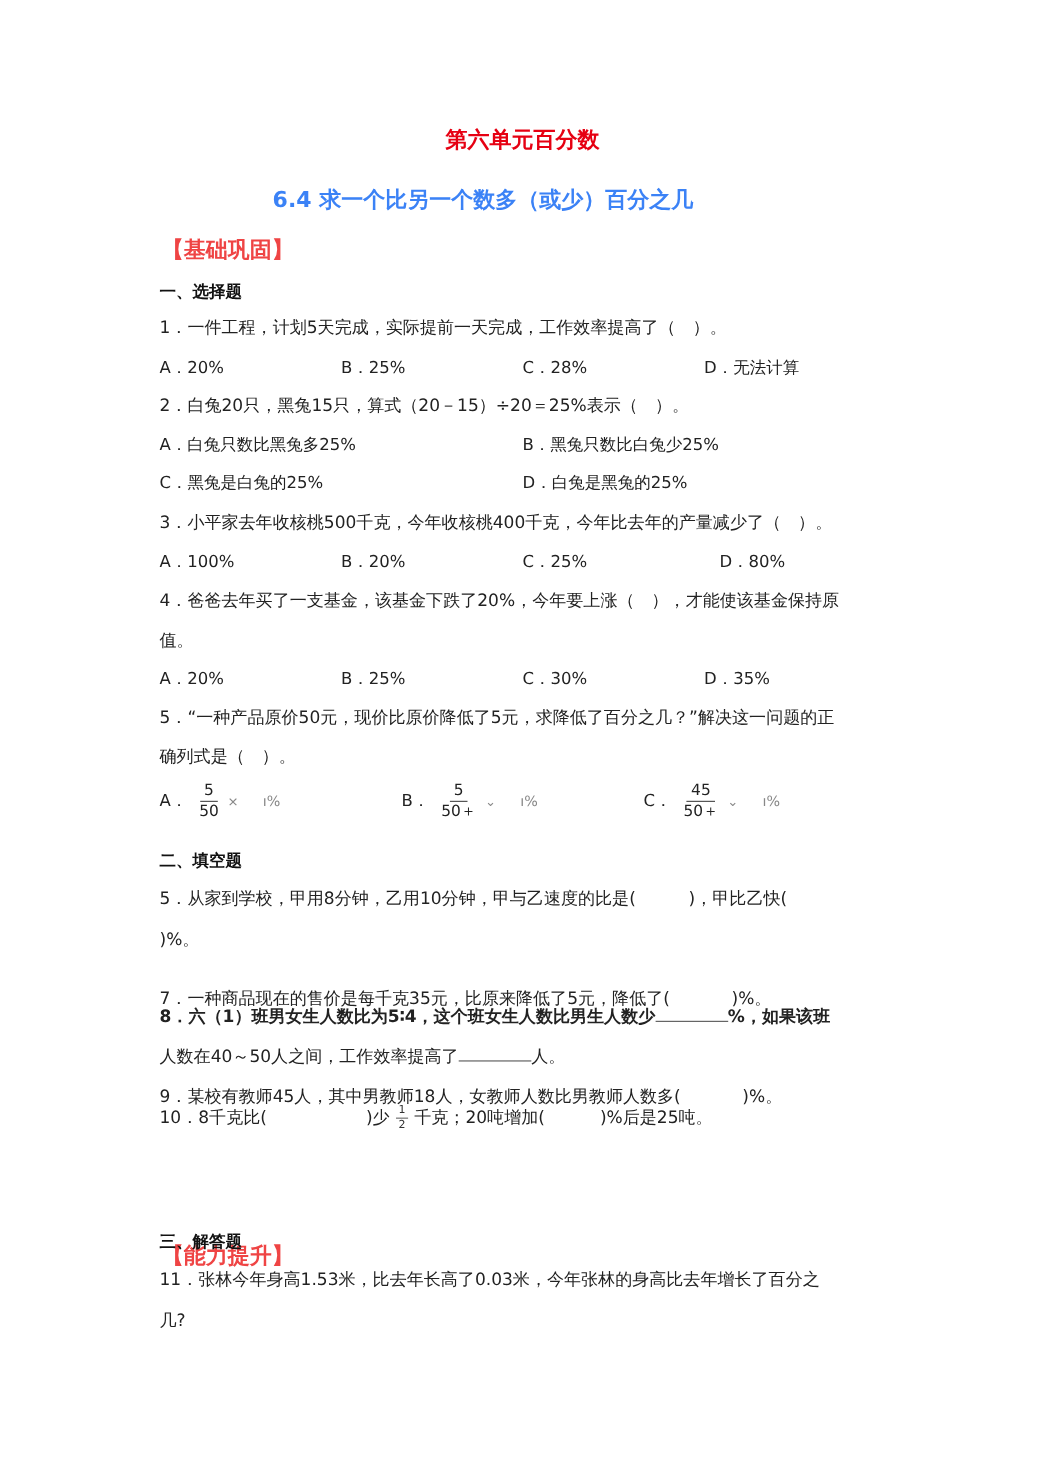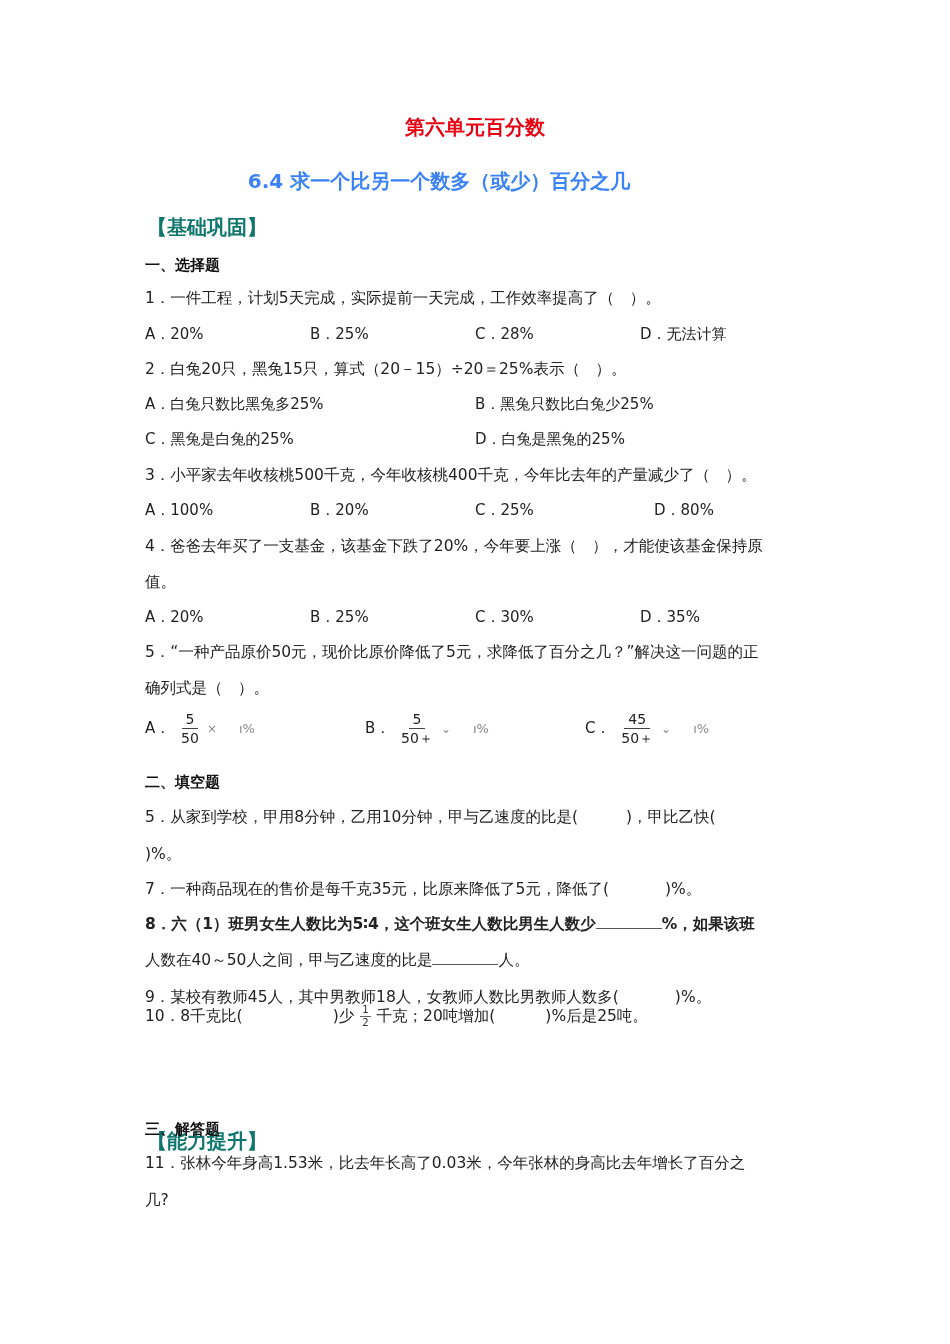--- a/index.html
+++ b/index.html
@@ -3,21 +3,21 @@
 <meta charset="utf-8">
 <style>
   html, body { margin: 0; padding: 0; background: #ffffff; }
   body { width: 950px; height: 1344px; position: relative; overflow: hidden;
          font-family: "DejaVu Serif", "Liberation Serif", serif; color: #111; }
   .abs { position: absolute; white-space: nowrap; }
   .title1 { left: 0; width: 950px; text-align: center; top: 114px; font-size: 20px; font-weight: bold; color: #e60012;
             font-family: "DejaVu Sans", sans-serif; }
   .title2 { left: 0; width: 814px; text-align: center; top: 168px; font-size: 20px; font-weight: bold; color: #3b82f6;
             font-family: "DejaVu Sans", sans-serif; margin-left: 32px; }
-  .section { font-size: 20px; font-weight: bold; color: #0f766e; font-family: "DejaVu Sans", sans-serif; left: 147px; }
+  .section { font-size: 20px; font-weight: bold; color: #ef4444; font-family: "DejaVu Sans", sans-serif; left: 147px; }
   .sub { font-size: 15px; font-weight: bold; color: #111; font-family: "DejaVu Sans", sans-serif; left: 145px; }
   .q { font-size: 15.5px; left: 145px; color: #222; font-family: "DejaVu Sans", sans-serif; }
   .opt { font-size: 15px; color: #222; font-family: "DejaVu Sans", sans-serif; }
   .frac { display: inline-flex; flex-direction: column; align-items: center; vertical-align: middle; font-size: 14px; line-height: 18px; margin: 0 2px; }
   .frac .num { border-bottom: 1px solid #444; padding: 0 4px; }
   .frac .den { padding: 0 4px; }
   .op { font-size: 12px; color: #888; margin-left: 2px; }
   .pct { font-size: 13px; color: #888; margin-left: 22px; }
   .blank { display: inline-block; border-bottom: 1px solid #555; height: 14px; vertical-align: baseline; }
   .gap { display: inline-block; }
@@ -84,29 +84,29 @@
   </span><span class="op">⌄</span><span class="pct">ı%</span>
 </div>
 
 <div class="abs sub" style="top:773px;">二、填空题</div>
 
 <div class="abs q" style="top:807px;">
   <span>5．从家到学校，甲用8分钟，乙用10分钟，甲与乙速度的比是(</span><span class="gap" style="width:48px;"></span><span>)，甲比乙快(</span>
 </div>
 <div class="abs q" style="top:844px;">)%。</div>
 
-<div class="abs q" style="top:879px;">
+<div class="abs q" style="top:898px;">
   <span>7．一种商品现在的售价是每千克35元，比原来降低了5元，降低了(</span><span class="gap" style="width:56px;"></span><span>)%。</span>
 </div>
 
 <div class="abs q" style="top:914px;font-weight:bold;">
   <span>8．六（1）班男女生人数比为5∶4，这个班女生人数比男生人数少</span><span class="blank" style="width:66px;"></span><span>%，如果该班</span>
 </div>
 <div class="abs q" style="top:950px;">
-  <span>人数在40～50人之间，甲与乙速度的比是</span><span class="blank" style="width:66px;"></span><span>人。</span>
+  <span>人数在40～50人之间，工作效率提高了</span><span class="blank" style="width:66px;"></span><span>人。</span>
 </div>
 
 <div class="abs q" style="top:987px;">
   <span>9．某校有教师45人，其中男教师18人，女教师人数比男教师人数多(</span><span class="gap" style="width:56px;"></span><span>)%。</span>
 </div>
 
 <div class="abs q" style="top:1004px;">
   <span>10．8千克比(</span><span class="gap" style="width:90px;"></span><span>)少</span><span class="smallfrac">
       <span class="num">1</span>
       <span class="den">2</span>

